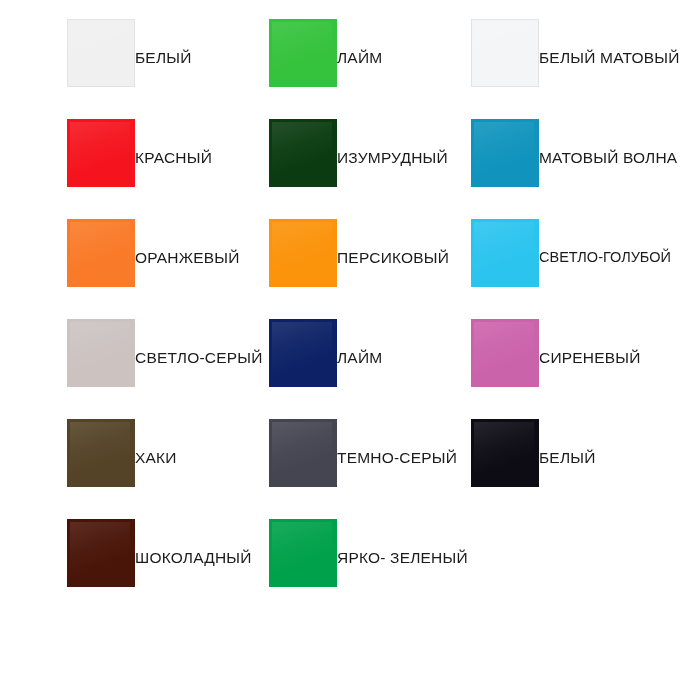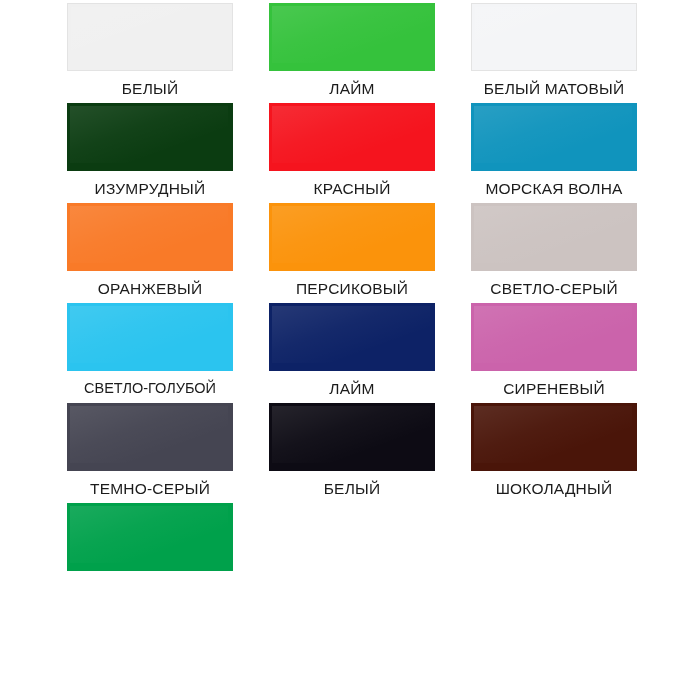--- a/index.html
+++ b/index.html
@@ -22,21 +22,21 @@
     column-gap: 36px;
     row-gap: 0px;
     justify-content: center;
     align-content: start;
     padding-top: 3px;
     padding-left: 4px;
   }
 
   .swatch-cell {
     display: flex;
-    flex-direction: column;
+    flex-direction: row;
     align-items: center;
     justify-content: flex-start;
     width: 166px;
     height: 100px;
   }
 
   .swatch-chip {
     width: 166px;
     height: 68px;
     flex: 0 0 68px;
@@ -89,63 +89,68 @@
     </div>
     <div class="swatch-cell">
       <div class="swatch-chip" style="background: rgb(53, 194, 60);"></div>
       <div class="swatch-label">ЛАЙМ</div>
     </div>
     <div class="swatch-cell">
       <div class="swatch-chip is-pale" style="background: rgb(244, 245, 247);"></div>
       <div class="swatch-label">БЕЛЫЙ МАТОВЫЙ</div>
     </div>
     <div class="swatch-cell">
+      <div class="swatch-chip" style="background: rgb(245, 20, 30);"></div>
+      <div class="swatch-label">КРАСНЫЙ</div>
+    </div>
+    <div class="swatch-cell">
       <div class="swatch-chip" style="background: rgb(11, 60, 17);"></div>
       <div class="swatch-label">ИЗУМРУДНЫЙ</div>
     </div>
     <div class="swatch-cell">
-      <div class="swatch-chip" style="background: rgb(245, 20, 30);"></div>
-      <div class="swatch-label">КРАСНЫЙ</div>
-    </div>
-    <div class="swatch-cell">
       <div class="swatch-chip" style="background: rgb(16, 148, 189);"></div>
-      <div class="swatch-label">МОРСКАЯ ВОЛНА</div>
+      <div class="swatch-label">МАТОВЫЙ ВОЛНА</div>
     </div>
     <div class="swatch-cell">
       <div class="swatch-chip" style="background: rgb(249, 122, 40);"></div>
       <div class="swatch-label">ОРАНЖЕВЫЙ</div>
     </div>
     <div class="swatch-cell">
       <div class="swatch-chip" style="background: rgb(251, 147, 11);"></div>
       <div class="swatch-label">ПЕРСИКОВЫЙ</div>
     </div>
     <div class="swatch-cell">
+      <div class="swatch-chip" style="background: rgb(43, 196, 239);"></div>
+      <div class="swatch-label small">СВЕТЛО-ГОЛУБОЙ</div>
+    </div>
+    <div class="swatch-cell">
       <div class="swatch-chip" style="background: rgb(204, 195, 193);"></div>
       <div class="swatch-label">СВЕТЛО-СЕРЫЙ</div>
-    </div>
-    <div class="swatch-cell">
-      <div class="swatch-chip" style="background: rgb(43, 196, 239);"></div>
-      <div class="swatch-label small">СВЕТЛО-ГОЛУБОЙ</div>
     </div>
     <div class="swatch-cell">
       <div class="swatch-chip" style="background: rgb(13, 34, 102);"></div>
       <div class="swatch-label">ЛАЙМ</div>
     </div>
     <div class="swatch-cell">
       <div class="swatch-chip" style="background: rgb(203, 99, 171);"></div>
       <div class="swatch-label">СИРЕНЕВЫЙ</div>
+    </div>
+    <div class="swatch-cell">
+      <div class="swatch-chip" style="background: rgb(84, 67, 39);"></div>
+      <div class="swatch-label">ХАКИ</div>
     </div>
     <div class="swatch-cell">
       <div class="swatch-chip" style="background: rgb(69, 69, 82);"></div>
       <div class="swatch-label">ТЕМНО-СЕРЫЙ</div>
     </div>
     <div class="swatch-cell">
       <div class="swatch-chip" style="background: rgb(13, 11, 20);"></div>
       <div class="swatch-label">БЕЛЫЙ</div>
     </div>
     <div class="swatch-cell">
       <div class="swatch-chip" style="background: rgb(74, 21, 9);"></div>
       <div class="swatch-label">ШОКОЛАДНЫЙ</div>
     </div>
     <div class="swatch-cell">
       <div class="swatch-chip" style="background: rgb(0, 161, 75);"></div>
+      <div class="swatch-label">ЯРКО- ЗЕЛЕНЫЙ</div>
     </div>
   </div>
 
 </body></html>

